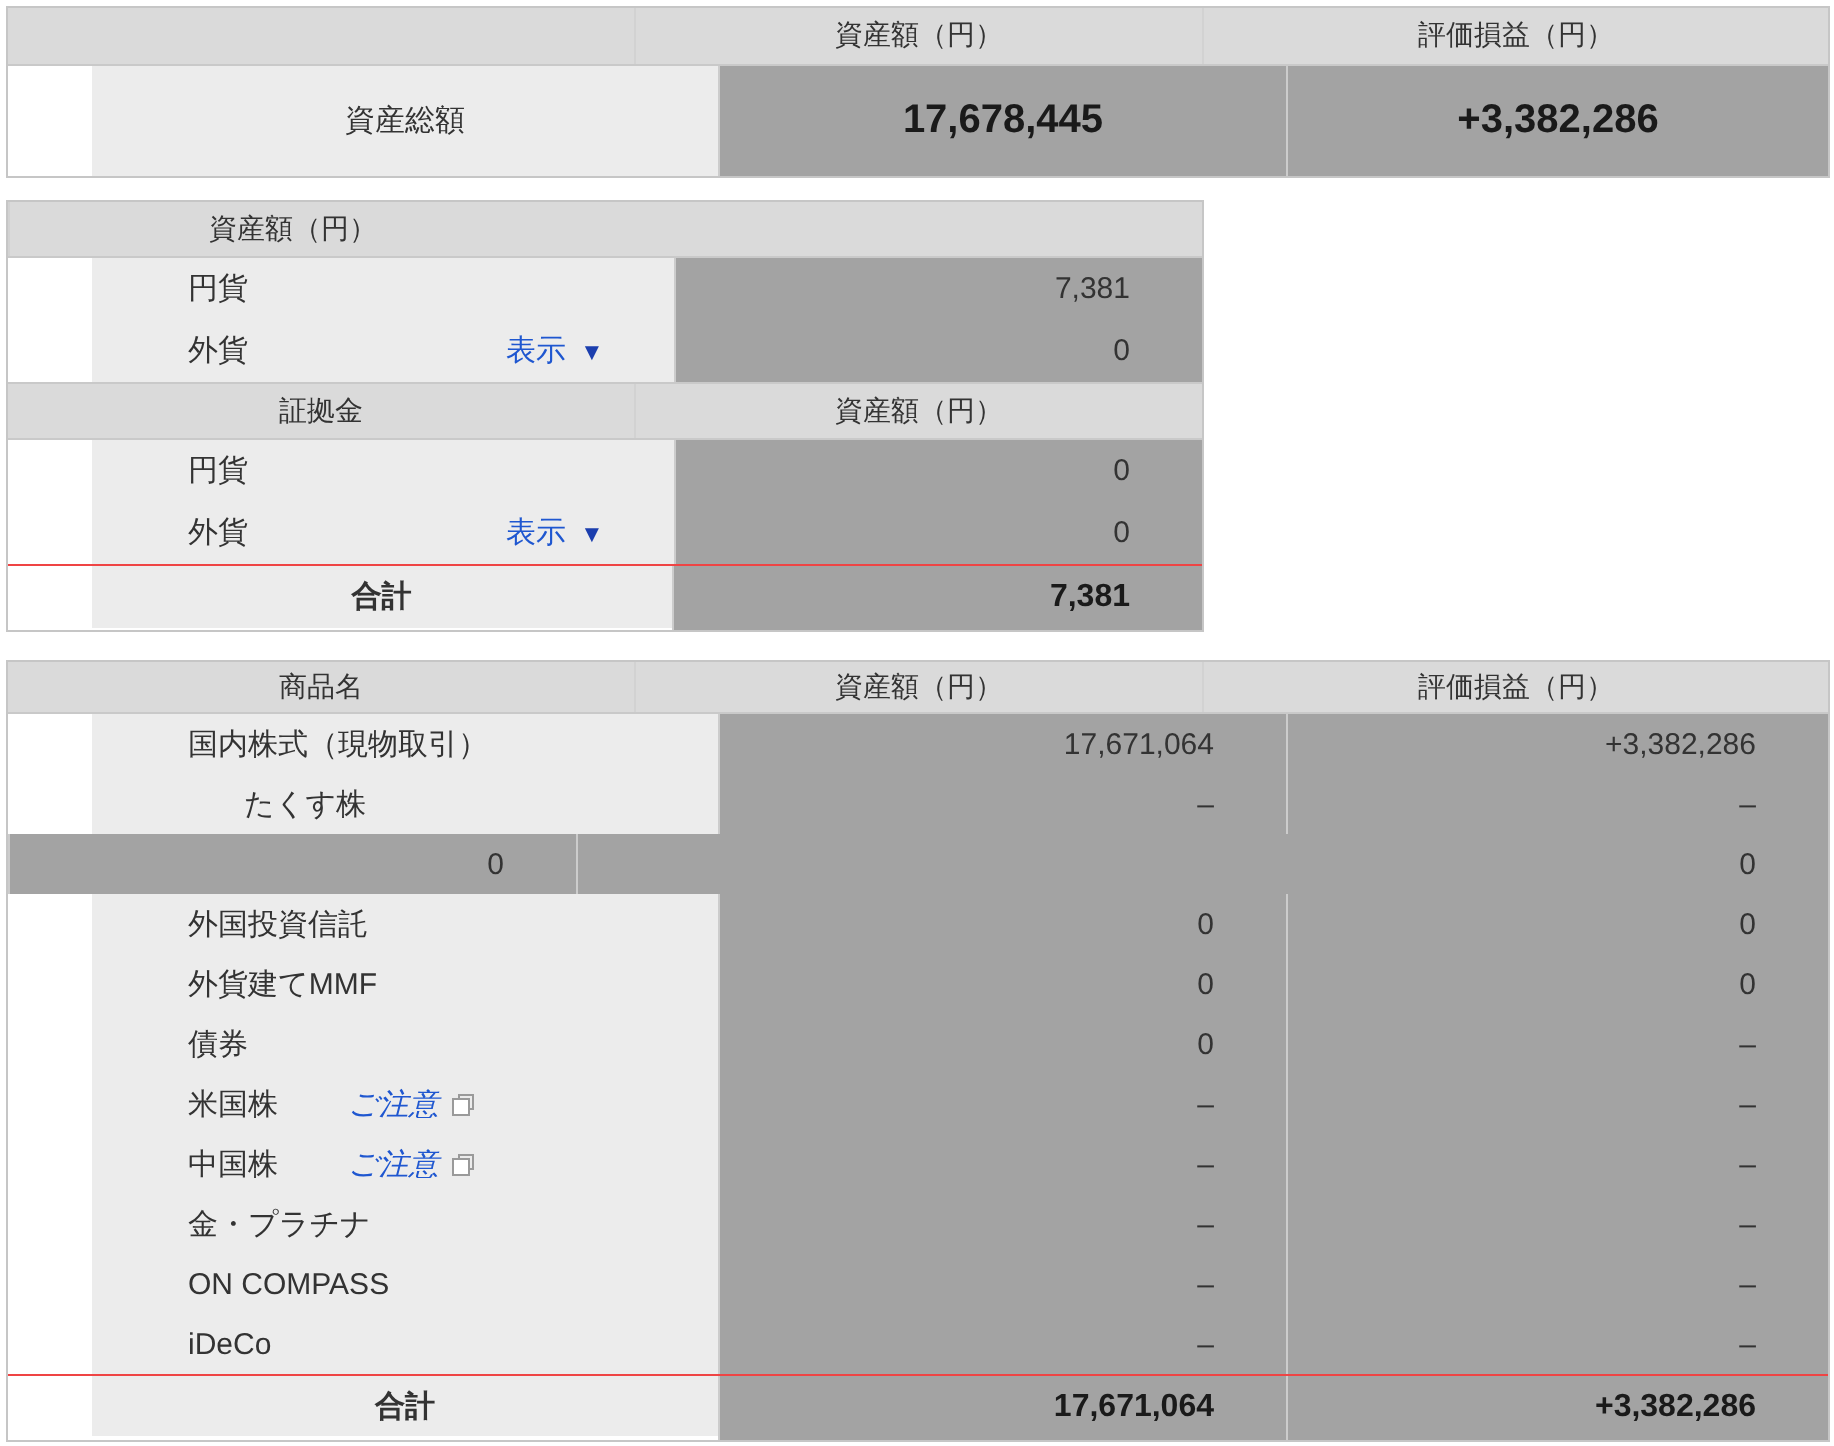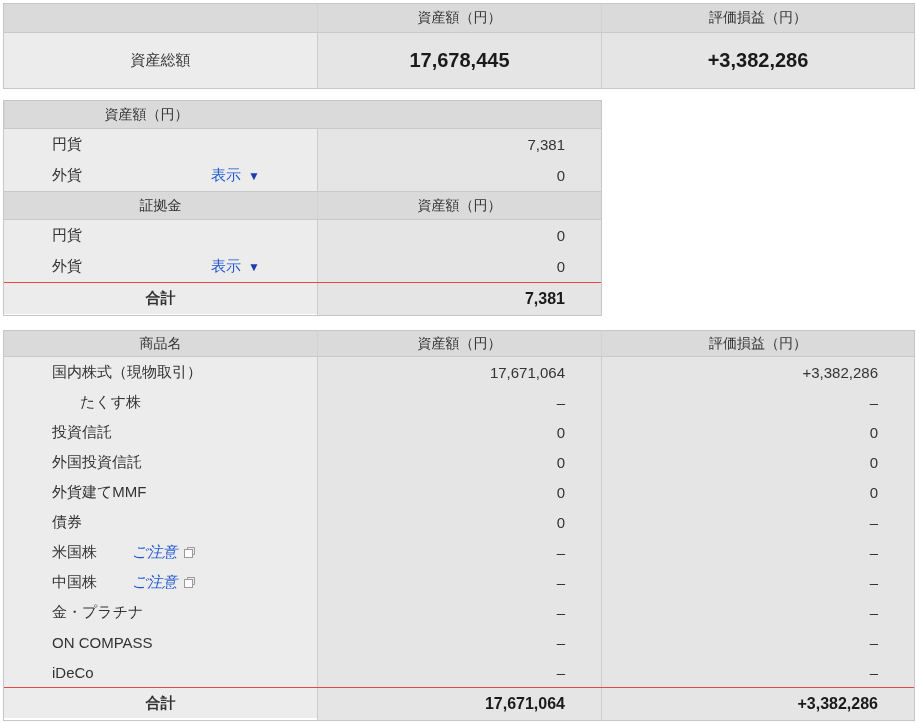--- a/index.html
+++ b/index.html
@@ -18,22 +18,22 @@
   .c2 { width: 284px; border-left: 1px solid #cccccc; }
   .c3 { flex: 1; border-left: 1px solid #cccccc; }
 
   
   .hdr { background: #dadada; border-bottom: 1px solid #c9c9c9; }
   .hdr .cell { justify-content: center; font-size: 14px; color: #333; }
   .hdr .c2, .hdr .c3 { border-left: 1px solid #d2d2d2; }
   .hdr-mid { border-top: 1px solid #c9c9c9; }
 
   
-  .labelcell { background: #ececec; padding-left: 48px; }
-  .valuecell { background: #e5e5e5; justify-content: flex-end; padding-right: 36px; }
+  .labelcell { background: #ececec; padding-left: 48px; margin-left: 42px; }
+  .valuecell { background: #a3a3a3; justify-content: flex-end; padding-right: 36px; }
 
   .t1 .hdr .cell { height: 28px; }
   .t1 .data .cell { height: 55px; }
   .t1 .labelcell { justify-content: center; padding-left: 0; }
   .t1 .valuecell { justify-content: center; padding-right: 0;
                    font-size: 20px; font-weight: bold; color: #1a1a1a; }
 
   .t2 { margin-top: 11px; }
   .t2 .hdr .cell { height: 27px; }
   .t2 .data .cell { height: 31px; }
@@ -123,21 +123,20 @@
     <div class="cell c1 labelcell">国内株式（現物取引）</div>
     <div class="cell c2 valuecell">17,671,064</div>
     <div class="cell c3 valuecell">+3,382,286</div>
   </div>
   <div class="row data">
     <div class="cell c1 labelcell indent">たくす株</div>
     <div class="cell c2 valuecell">–</div>
     <div class="cell c3 valuecell">–</div>
   </div>
   <div class="row data">
-    <div class="cell c1 labelcell">投資信託</div>
     <div class="cell c2 valuecell">0</div>
     <div class="cell c3 valuecell">0</div>
   </div>
   <div class="row data">
     <div class="cell c1 labelcell">外国投資信託</div>
     <div class="cell c2 valuecell">0</div>
     <div class="cell c3 valuecell">0</div>
   </div>
   <div class="row data">
     <div class="cell c1 labelcell">外貨建てMMF</div>

